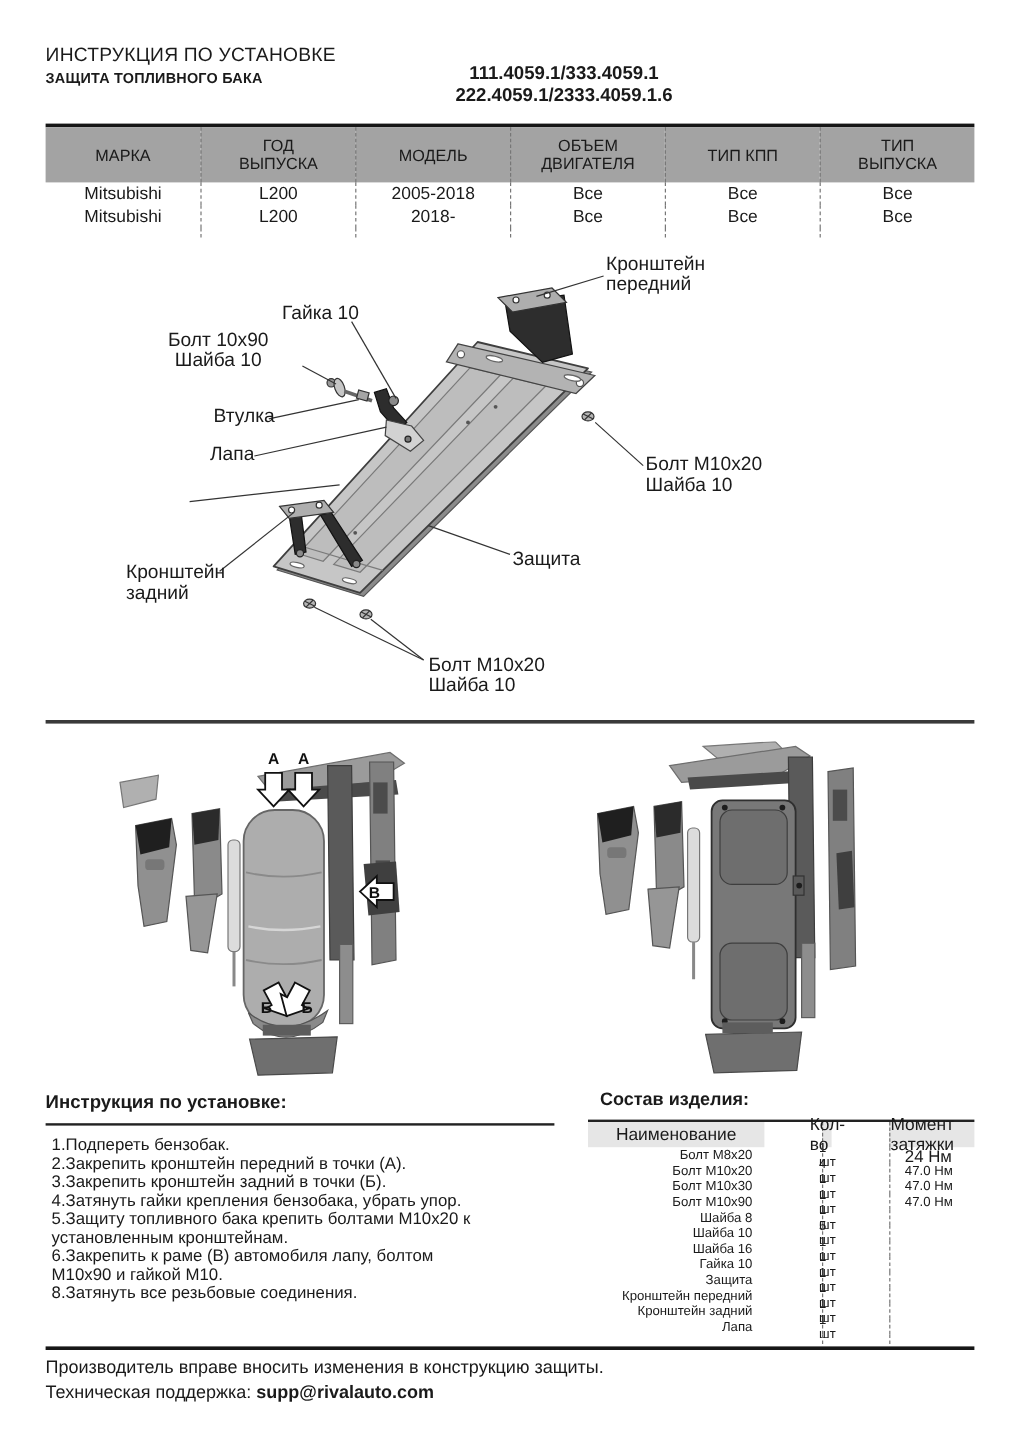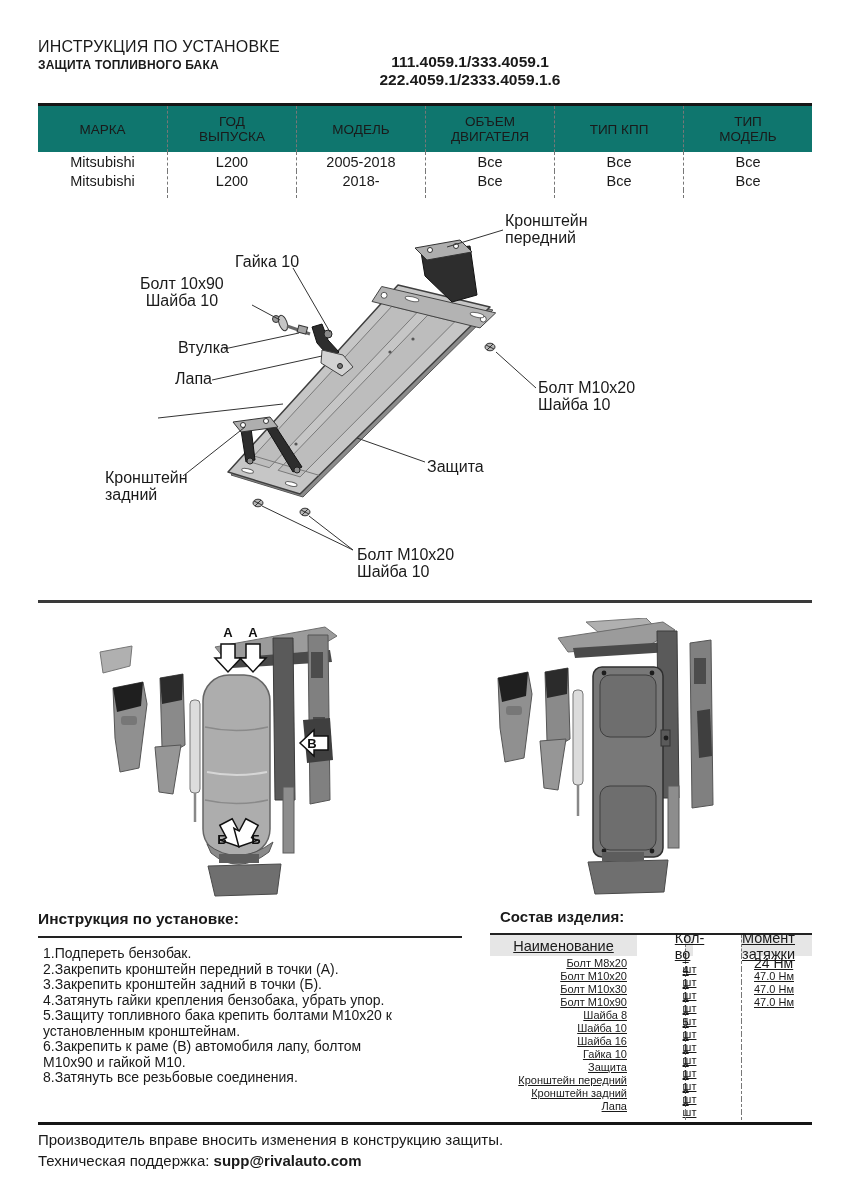--- a/index.html
+++ b/index.html
@@ -7,39 +7,39 @@
   .page { position:absolute; left:0; top:0; width:849px; height:1200px; background:#ffffff; overflow:hidden; }
   .abs { position:absolute; }
 
   
   .hdr-line1 { left:38px; top:38px; font-size:16px; letter-spacing:.2px; }
   .hdr-line2 { left:38px; top:58px; font-size:12px; font-weight:bold; letter-spacing:.2px; }
   .hdr-nums  { left:372px; top:53px; width:196px; text-align:center; font-size:15.5px; font-weight:bold; line-height:18px; }
 
   
   #fitment { left:38px; top:103px; width:774px; border-top:3px solid #161616; display:grid; grid-template-columns:repeat(6,1fr); }
-  .fhead { background:#0f766e; height:46px; display:flex; align-items:center; justify-content:center; text-align:center; font-size:13.5px; line-height:15px; white-space:pre-line; }
+  .fhead { background:#a3a3a3; height:46px; display:flex; align-items:center; justify-content:center; text-align:center; font-size:13.5px; line-height:15px; white-space:pre-line; }
   .fcell { height:19px; display:flex; align-items:center; justify-content:center; font-size:14.5px; }
   .ffill { height:8px; }
   .fdash { border-left:1px dashed #777; }
 
   
   .dlabel { position:absolute; font-size:16px; line-height:17px; white-space:pre-line; }
 
   .divider { left:38px; top:600px; width:774px; height:3px; background:#3a3a3a; }
 
   
   .instr-h { left:38px; top:910px; font-size:15.5px; font-weight:bold; }
   .instr-rule { left:38px; top:936px; width:424px; height:2px; background:#222; }
   #instr-list { left:43px; top:946px; width:416px; }
   .instr-item { font-size:14px; line-height:15.5px; white-space:pre-line; }
 
   
   .parts-h { left:500px; top:908px; font-size:15px; font-weight:bold; }
-  #parts { left:490px; top:933px; width:322px; border-top:2px solid #222; display:grid; grid-template-columns:147px 56px 119px;text-decoration:underline; }
+  #parts { left:490px; top:933px; width:322px; border-top:2px solid #222; display:grid; grid-template-columns:147px 56px 119px; }
   .phead { background:#e6e6e6; height:21px; display:flex; align-items:center; justify-content:center; font-size:14.5px; }
   .pcell { height:13px; display:flex; align-items:center; font-size:11px; }
   .pname { justify-content:flex-end; padding-right:10px; box-sizing:border-box; }
   .pqty  { justify-content:center; }
   .ptq   { justify-content:flex-start; padding-left:12px; box-sizing:border-box; }
   .ptq-big { font-size:14px; }
   .pfill { height:8px; }
   .pdash { border-left:1px dashed #777;margin-left:48px; }
 
   
@@ -64,21 +64,21 @@
 
   <div id="fitment" class="abs">
       <div class="fhead">МАРКА</div>
       <div class="fhead fdash">ГОД
 ВЫПУСКА</div>
       <div class="fhead fdash">МОДЕЛЬ</div>
       <div class="fhead fdash">ОБЪЕМ
 ДВИГАТЕЛЯ</div>
       <div class="fhead fdash">ТИП КПП</div>
       <div class="fhead fdash">ТИП
-МОДЕЛЬ</div>
+ВЫПУСКА</div>
       <div class="fcell">Mitsubishi</div>
       <div class="fcell fdash">L200</div>
       <div class="fcell fdash">2005-2018</div>
       <div class="fcell fdash">Все</div>
       <div class="fcell fdash">Все</div>
       <div class="fcell fdash">Все</div>
       <div class="fcell">Mitsubishi</div>
       <div class="fcell fdash">L200</div>
       <div class="fcell fdash">2018-</div>
       <div class="fcell fdash">Все</div>

